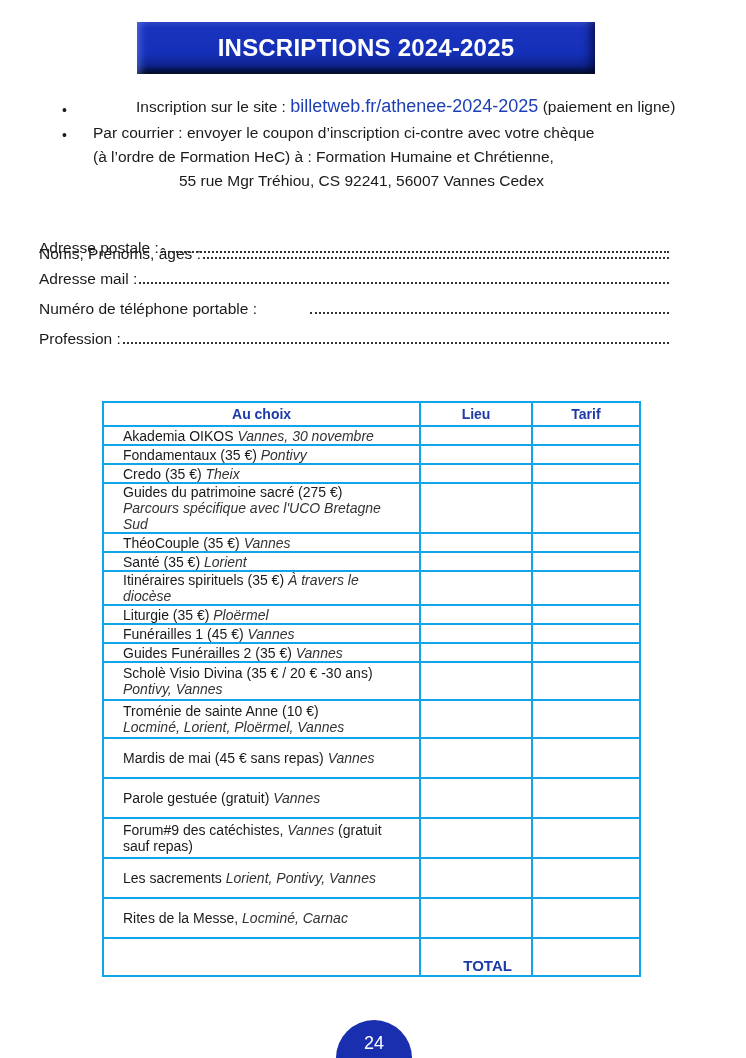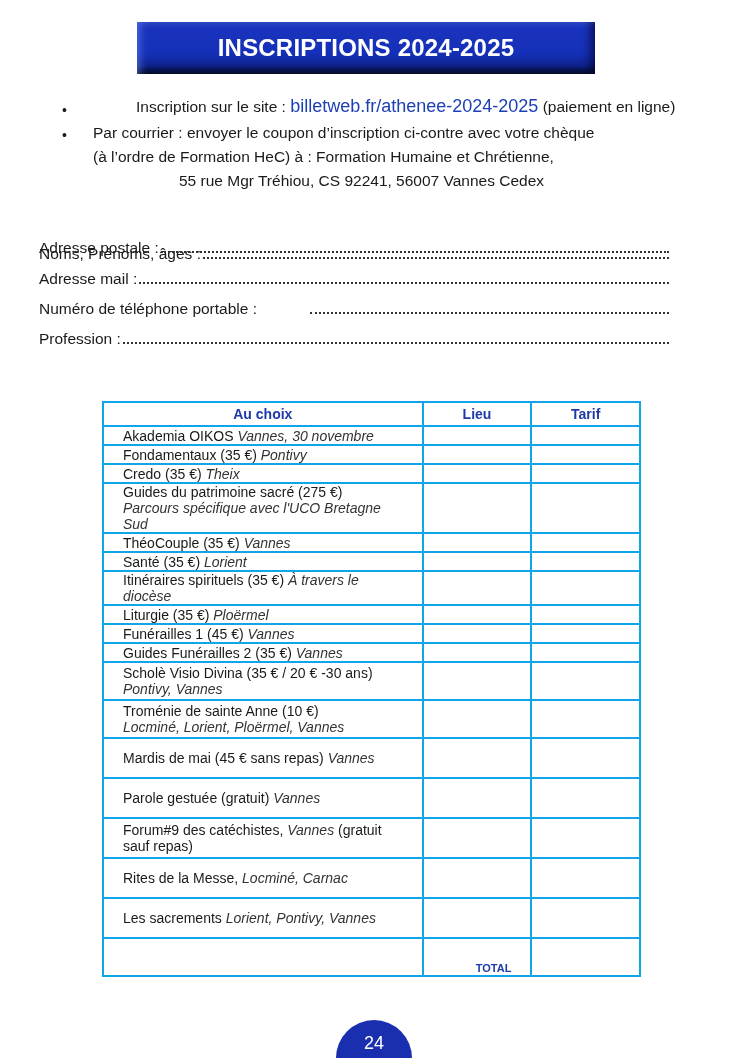--- a/index.html
+++ b/index.html
@@ -40,21 +40,21 @@
   .c1 { width: 343px; }
   .c2 { width: 80px; }
   .c3 { width: 82px; }
   .r1 { height: 19px; }
   .r2 { height: 38px; }
   .r3 { height: 40px; }
   .rtot { height: 38px; }
   .it { font-style: italic; color: #333; }
   .total-label {
     color: #1d3aa8; font-weight: bold; text-align: right; vertical-align: bottom !important;
-    font-size: 11px; padding-bottom: 1px !important;
+    font-size: 15px; padding-bottom: 1px !important;
   }
   .page-num {
     position: absolute; left: 336px; top: 1020px; width: 76px; height: 76px;
     border-radius: 50%; background: #1a2fb0; color: #fff; text-align: center;
     font-size: 18px; line-height: 46px;
   }
 </style>
 </head>
 <body>
 
@@ -170,26 +170,26 @@
     <td><span>Parole gestuée (gratuit)</span> <span class="it">Vannes</span></td>
     <td></td>
         <td></td>
   </tr>
   <tr class="r3">
     <td><span>Forum#9 des catéchistes,</span> <span class="it">Vannes</span> <span>(gratuit sauf repas)</span></td>
     <td></td>
         <td></td>
   </tr>
   <tr class="r3">
+    <td><span>Les sacrements</span> <span class="it">Lorient, Pontivy, Vannes</span></td>
+    <td></td>
+        <td></td>
+  </tr>
+  <tr class="r3">
     <td><span>Rites de la Messe,</span> <span class="it">Locminé, Carnac</span></td>
-    <td></td>
-        <td></td>
-  </tr>
-  <tr class="r3">
-    <td><span>Les sacrements</span> <span class="it">Lorient, Pontivy, Vannes</span></td>
     <td></td>
         <td></td>
   </tr>
   <tr class="rtot">
     <td></td>
     <td class="total-label">TOTAL</td>
     <td></td>
   </tr>
 </tbody>
   </table>

